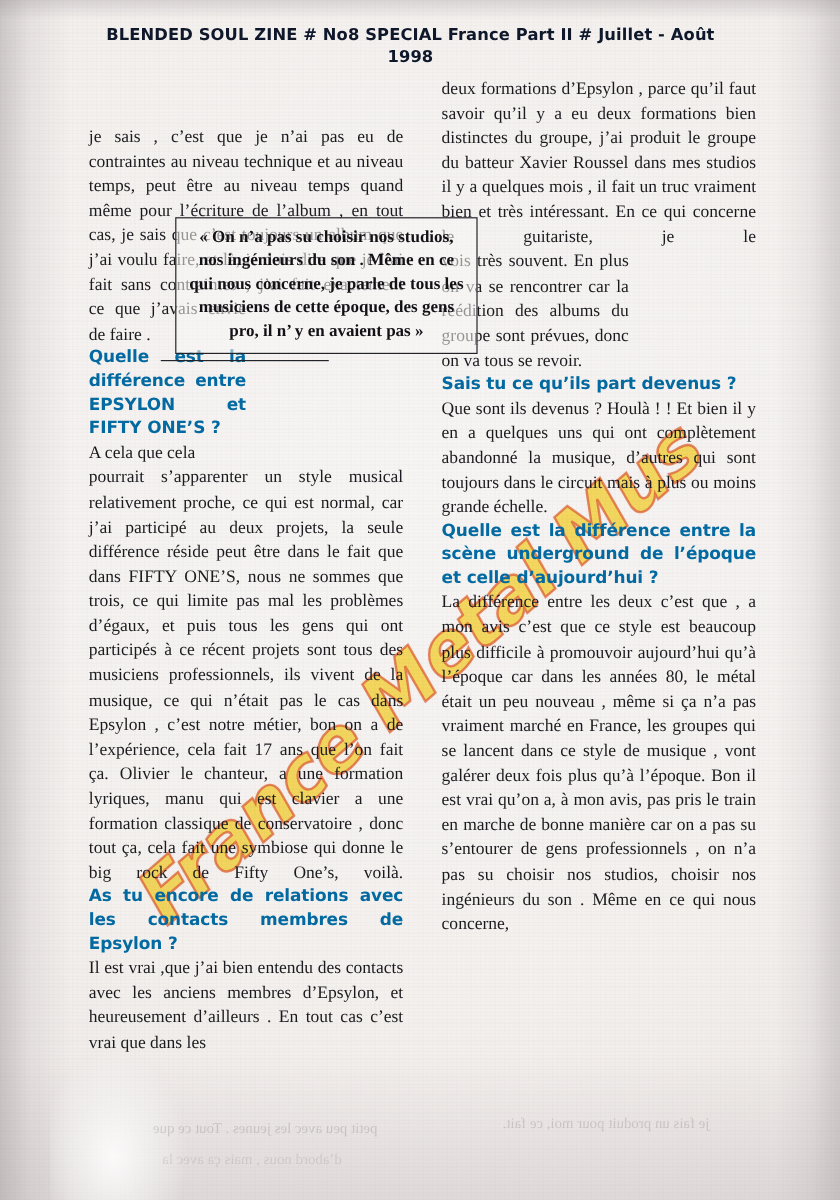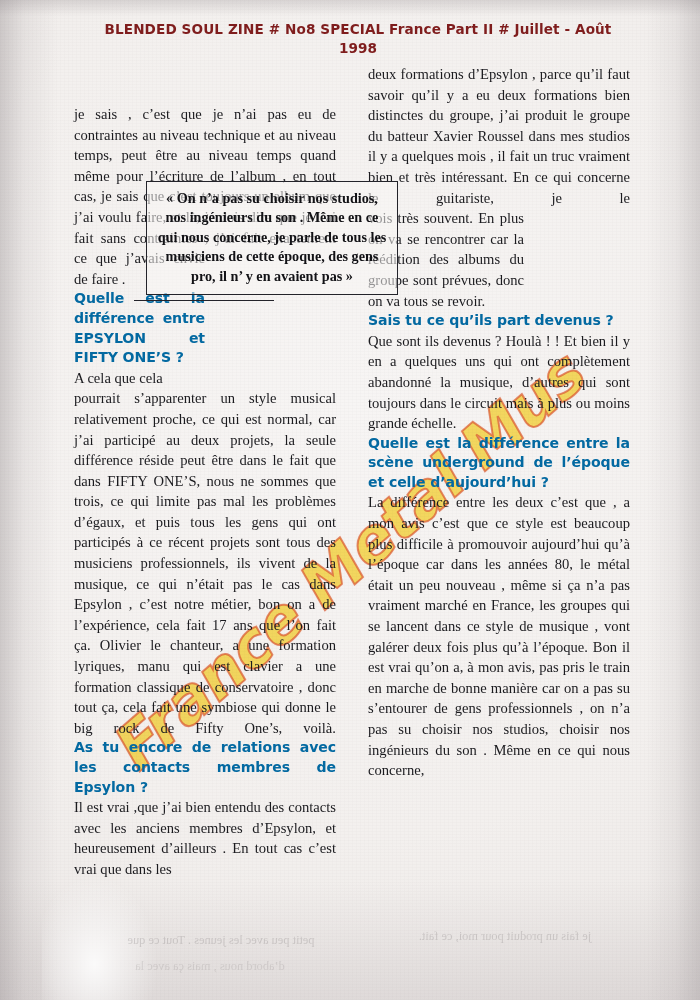--- a/index.html
+++ b/index.html
@@ -100,30 +100,30 @@
     z-index: 1;
   }
   .bleed-a { left: 96px;  bottom: 52px;  width: 250px; text-align: center; }
   .bleed-b { right: 70px; bottom: 56px;  width: 250px; text-align: center; }
   .bleed-c { left: 110px; bottom: 26px;  width: 200px; text-align: center; opacity: .12; }
 
   
   .masthead {
     position: absolute;
     top: 20px;
-    left: 80px;
+    left: 64px;
     width: 556px;
     z-index: 5;
     text-align: center;
     font-family: "DejaVu Sans", sans-serif;
     font-weight: 700;
     font-size: 13.6px;
     line-height: 19px;
     letter-spacing: .1px;
-    color: #7f1d1d;
+    color: #0f172a;
   }
 
   
   .columns {
     position: absolute;
     top: 64px;
     left: 74px;
     width: 556px;
     height: 880px;
     z-index: 5;

